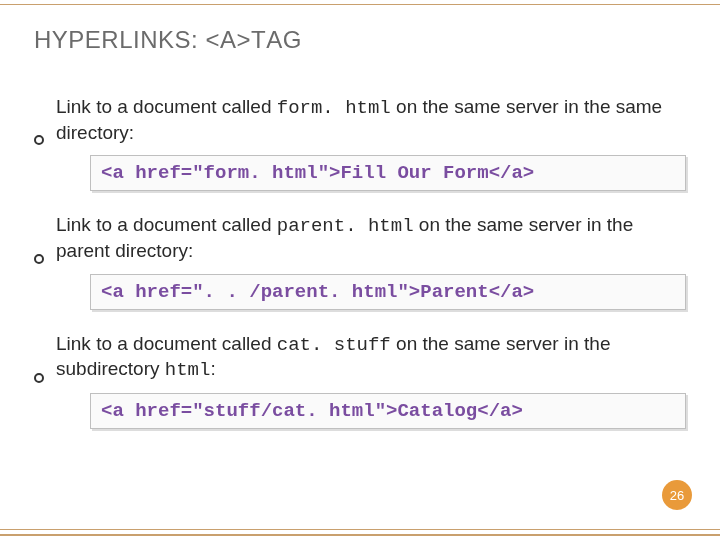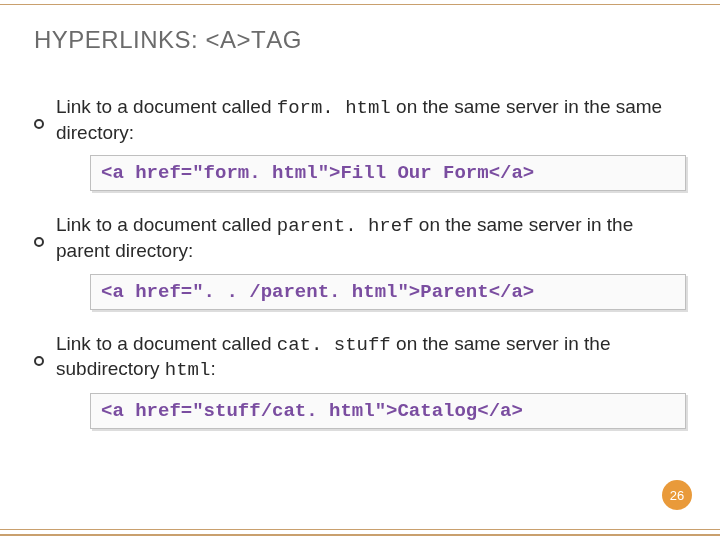--- a/index.html
+++ b/index.html
@@ -37,21 +37,21 @@
     font-variant: small-caps;
   }
   .content {
     position: absolute;
     top: 95px;
     left: 34px;
     right: 34px;
   }
   .bullet-row {
     display: flex;
-    align-items: center;
+    align-items: flex-end;
     margin-bottom: 6px;
   }
   .bullet-icon {
     flex: 0 0 auto;
     width: 10px;
     height: 10px;
     margin-top: 7px;
     margin-right: 12px;
     border: 2px solid #333;
     border-radius: 50%;
@@ -125,21 +125,21 @@
       <div class="bullet-icon"></div>
       <div class="bullet-text">
         <span>Link to a document called </span><span class="mono">form. html</span><span> on the same server in the same directory:</span>
       </div>
     </div>
     <div class="code-box">&lt;a href="form. html"&gt;Fill Our Form&lt;/a&gt;</div>
 
     <div class="bullet-row">
       <div class="bullet-icon"></div>
       <div class="bullet-text">
-        <span>Link to a document called </span><span class="mono">parent. href</span><span> on the same server in the parent directory:</span>
+        <span>Link to a document called </span><span class="mono">parent. html</span><span> on the same server in the parent directory:</span>
       </div>
     </div>
     <div class="code-box">&lt;a href=". . /parent. html"&gt;Parent&lt;/a&gt;</div>
 
     <div class="bullet-row">
       <div class="bullet-icon"></div>
       <div class="bullet-text">
         <span>Link to a document called </span><span class="mono">cat. stuff</span><span> on the same server in the subdirectory </span><span class="mono">html</span><span>:</span>
       </div>
     </div>

